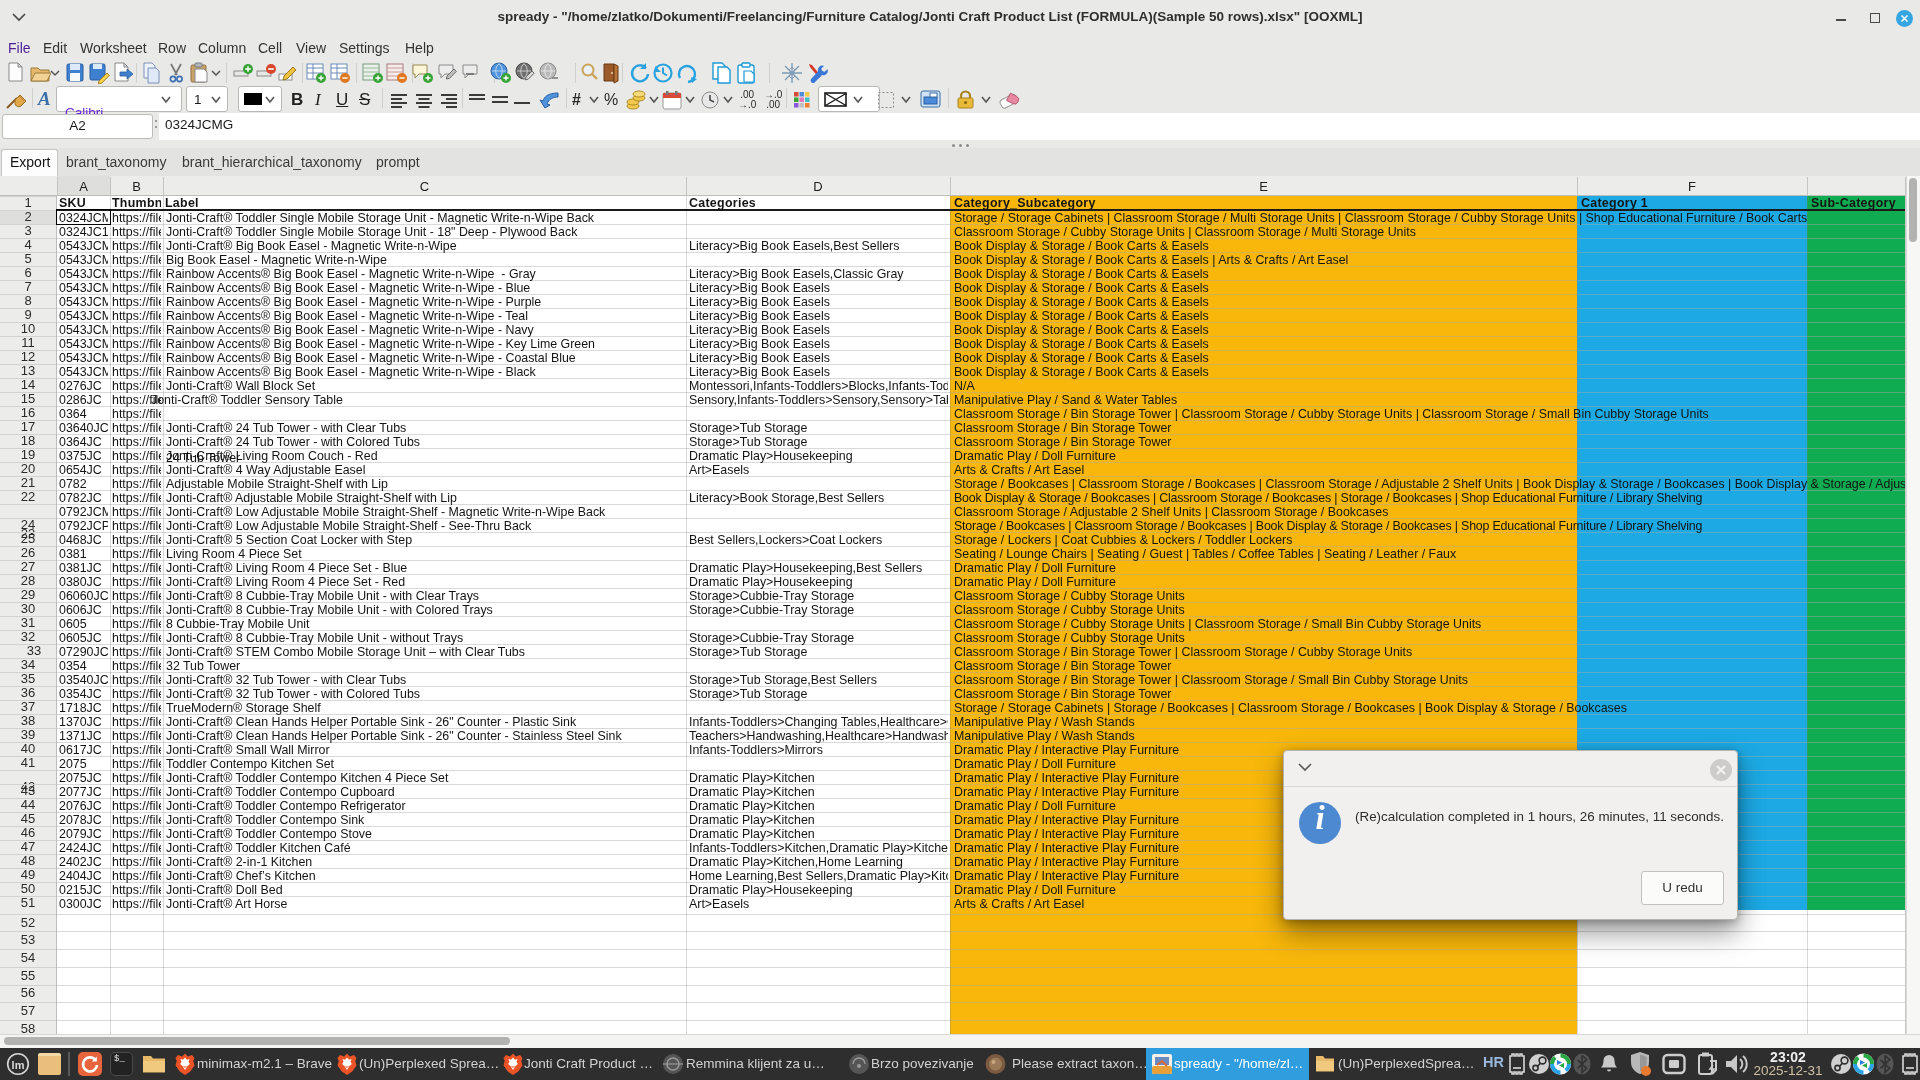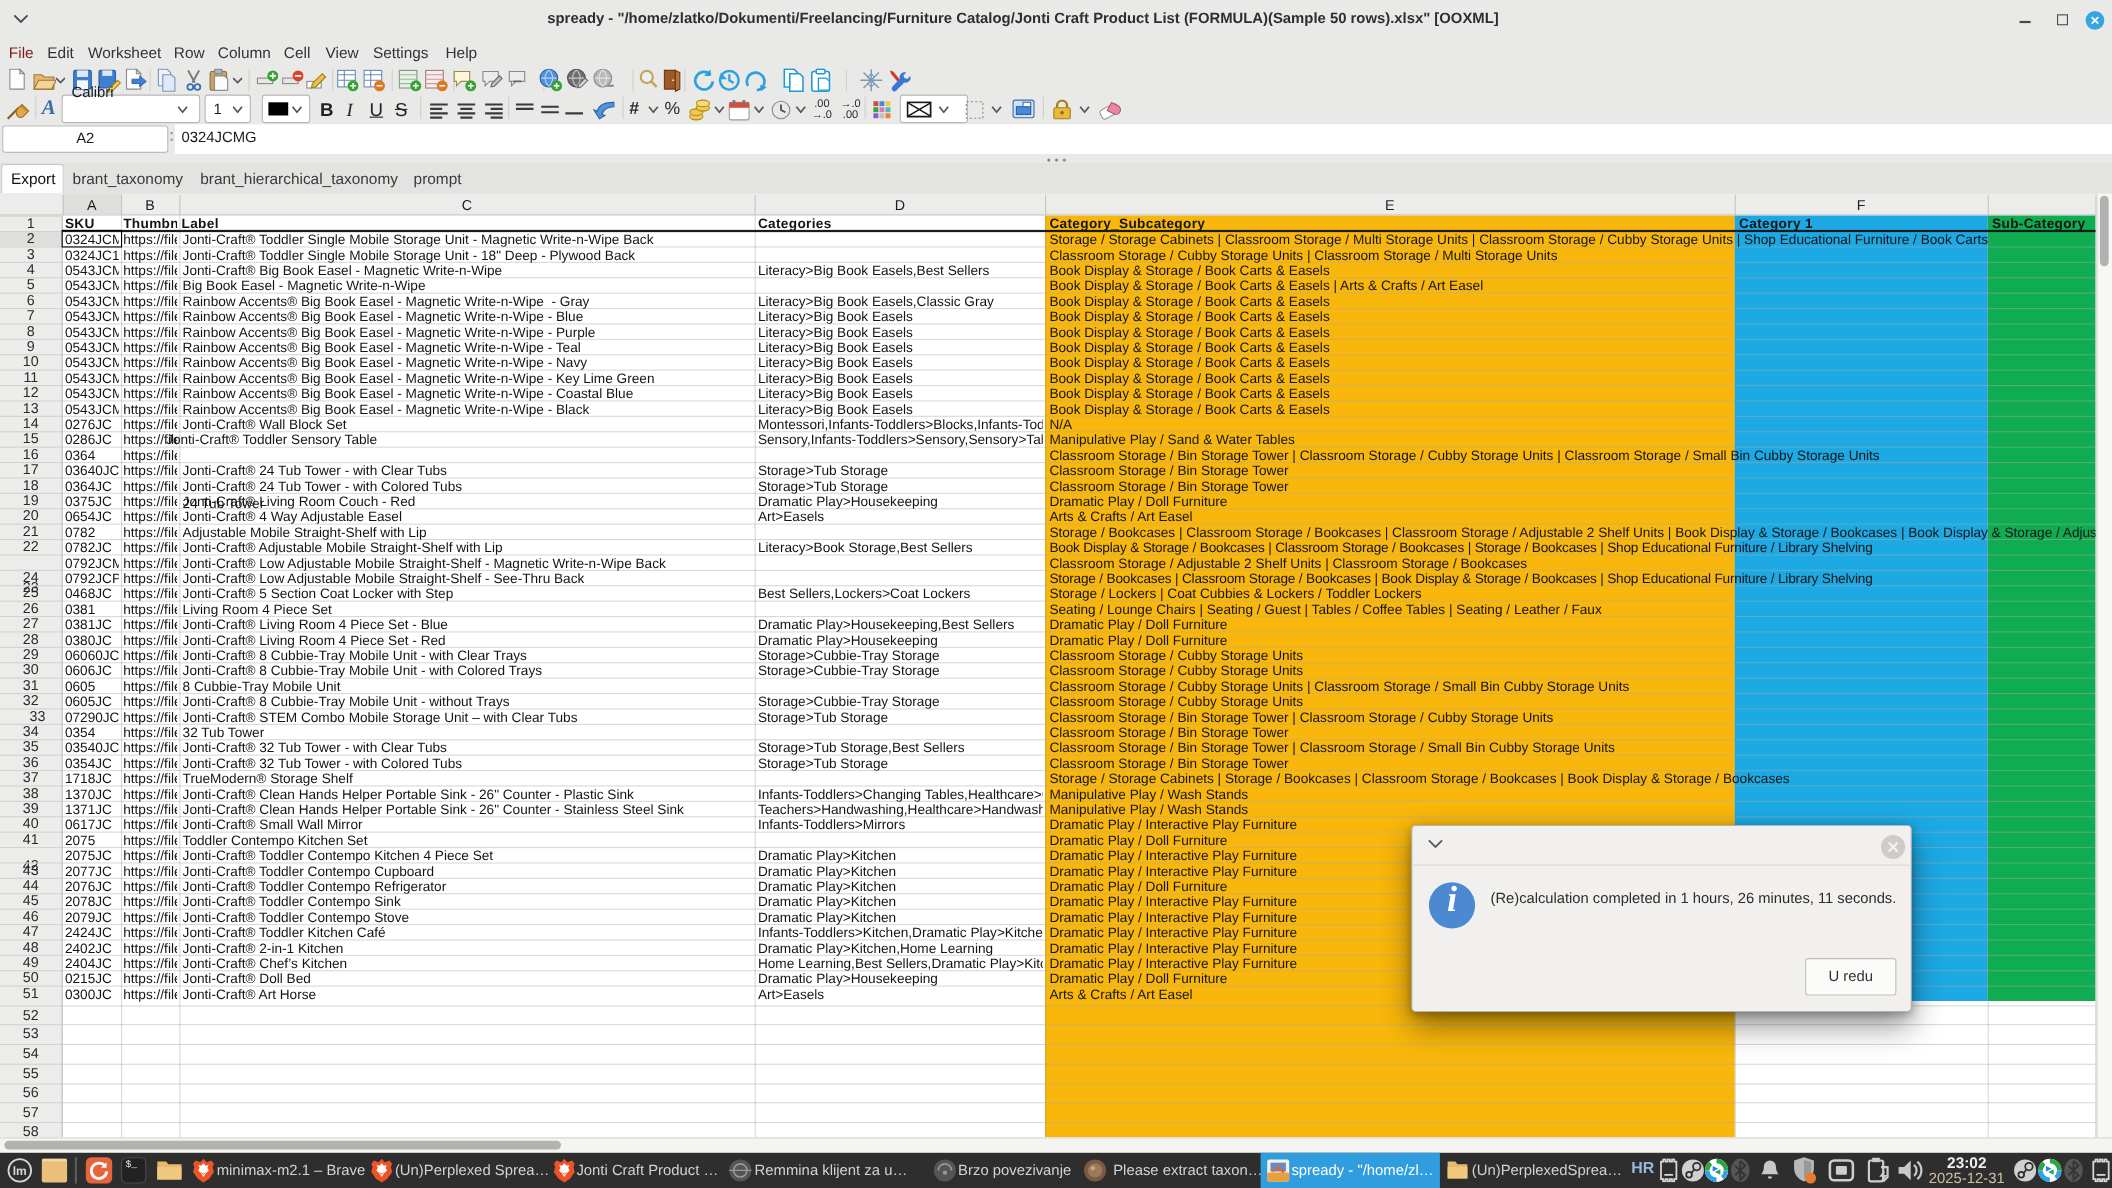--- a/index.html
+++ b/index.html
@@ -18,21 +18,21 @@
 <svg class="a" style="left:11px;top:11px" width="16" height="12">
     <path d="M2 3 L8 9 L14 3" stroke="#4a4a4a" stroke-width="1.7" fill="none"></path>
   </svg>
 <div class="a" style="left:0;top:9px;width:1860px;text-align:center;font-size:13.5px;font-weight:bold;color:#2e2e2e;">spready - "/home/zlatko/Dokumenti/Freelancing/Furniture Catalog/Jonti Craft Product List (FORMULA)(Sample 50 rows).xlsx" [OOXML]</div>
 <div class="a" style="left:1836px;top:19px;width:10px;height:2.4px;background:#4a4a4a;"></div>
 <div class="a" style="left:1870px;top:13px;width:9.5px;height:9.5px;border:1.6px solid #4a4a4a;"></div>
 <div class="a" style="left:1896px;top:10px;width:17px;height:17px;border-radius:50%;background:#36a6e3;"></div>
 <svg class="a" style="left:1896px;top:10px" width="17" height="17">
     <path d="M5.5 5.5 L11.5 11.5 M11.5 5.5 L5.5 11.5" stroke="#fff" stroke-width="1.5"></path>
   </svg>
-<div class="a" style="left:8px;top:40px;font-size:14px;color:#7f1d1d;">File</div>
+<div class="a" style="left:8px;top:40px;font-size:14px;color:#4c1d95;">File</div>
 <div class="a" style="left:43px;top:40px;font-size:14px;color:#333;">Edit</div>
 <div class="a" style="left:80px;top:40px;font-size:14px;color:#333;">Worksheet</div>
 <div class="a" style="left:158px;top:40px;font-size:14px;color:#333;">Row</div>
 <div class="a" style="left:198px;top:40px;font-size:14px;color:#333;">Column</div>
 <div class="a" style="left:258px;top:40px;font-size:14px;color:#333;">Cell</div>
 <div class="a" style="left:296px;top:40px;font-size:14px;color:#333;">View</div>
 <div class="a" style="left:339px;top:40px;font-size:14px;color:#333;">Settings</div>
 <div class="a" style="left:405px;top:40px;font-size:14px;color:#333;">Help</div>
 <svg class="a" style="left:6px;top:62px" width="20" height="22" viewBox="0 0 20 22">
     <path d="M3 1 h9 l4 4 v14 h-13 z" fill="#fdfdfd" stroke="#8a8a8a"></path>
@@ -193,21 +193,21 @@
     <path d="M19 4 a4.5 4.5 0 0 0 -6 5.5 L6 17 a2.6 2.6 0 0 0 3.6 3.6 L17 13 a4.5 4.5 0 0 0 5.5 -6 l-2.8 2.8 -2.5 -.9 -.9 -2.5 z" fill="#3a78d8"></path>
   </svg>
 <svg class="a" style="left:5px;top:88px" width="24" height="22" viewBox="0 0 24 22">
     <path d="M2 20 l10 -10" stroke="#8a5a20" stroke-width="2"></path>
     <path d="M10 12 l5 -5 6 6 -5 5 c-3 2 -7 0 -6 -6 z" fill="#e0a848" stroke="#9a6a20"></path>
     <path d="M14 8 l5 5" stroke="#c08030"></path>
   </svg>
 <div class="a" style="left:32px;top:88px;width:1px;height:20px;background:#cfcfcd;"></div>
 <div class="a" style="left:38px;top:88px;font-size:19px;font-style:italic;font-weight:bold;color:#3a6ea8;font-family:'Liberation Serif',serif;">A</div>
 <div class="a" style="left:56px;top:86px;width:126px;height:26px;background:#fff;border:1px solid #b8b8b6;border-radius:3px;"></div>
-<div class="a" style="left:65px;top:76px;font-size:13.5px;color:#0f172a;">Calibri</div>
+<div class="a" style="left:65px;top:105px;font-size:13.5px;color:#6d28d9;">Calibri</div>
 <svg class="a" style="left:160px;top:95px" width="12" height="10" viewBox="0 0 12 10">
     <path d="M2 2 L6 7 L10 2" stroke="#555" stroke-width="1.6" fill="none"></path>
   </svg>
 <div class="a" style="left:186px;top:86px;width:42px;height:26px;background:#fff;border:1px solid #b8b8b6;border-radius:3px;"></div>
 <div class="a" style="left:194px;top:92px;font-size:13.5px;color:#1a1a1a;">1</div>
 <svg class="a" style="left:210px;top:95px" width="12" height="10" viewBox="0 0 12 10">
     <path d="M2 2 L6 7 L10 2" stroke="#555" stroke-width="1.6" fill="none"></path>
   </svg>
 <div class="a" style="left:238px;top:86px;width:44px;height:26px;background:#fff;border:1px solid #b8b8b6;border-radius:3px;"></div>
 <div class="a" style="left:244px;top:93px;width:18px;height:12px;background:#000;"></div>

